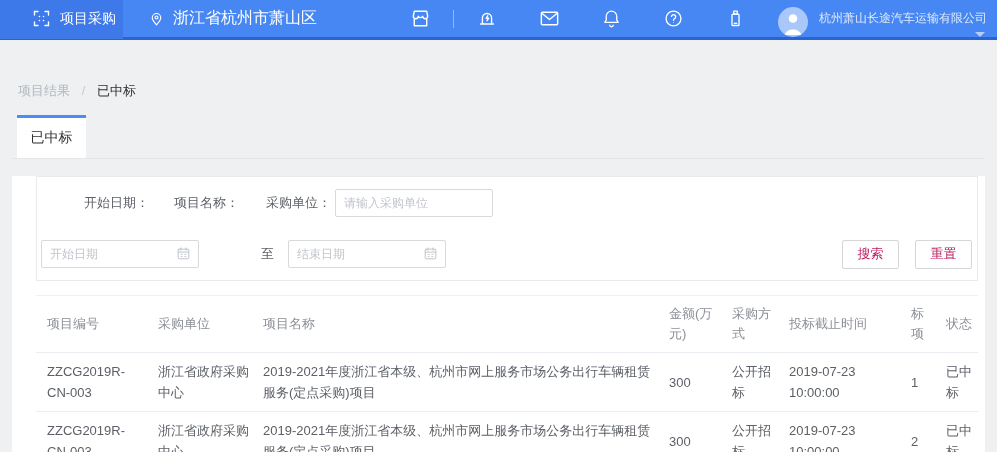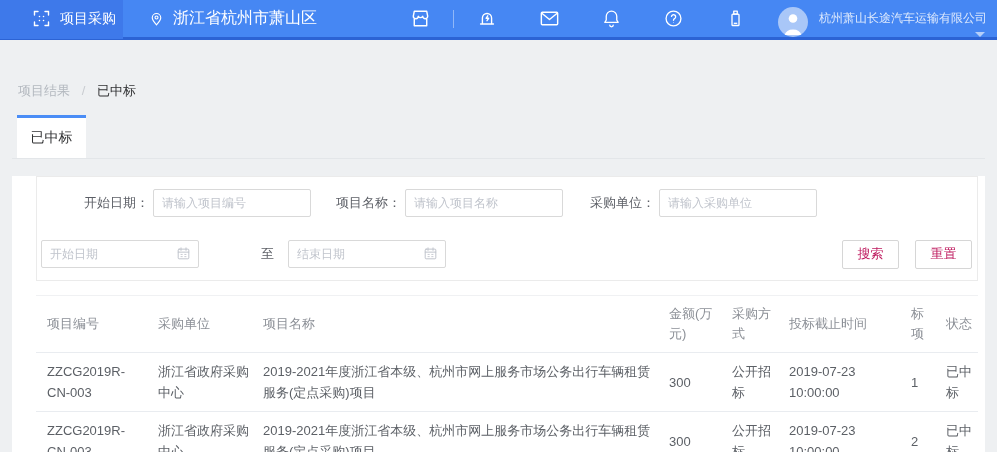--- a/index.html
+++ b/index.html
@@ -265,23 +265,21 @@
 <div class="content">
   <div class="tabstrip">
     <div class="tab active">已中标</div>
   </div>
 
   <div class="panel">
 
     <div class="form-card">
       <div class="frow">
         <span class="flabel fl-w">开始日期：</span>
-        <input class="finput" placeholder="请输入项目编号" style="">
         <span class="flabel fl-m">项目名称：</span>
-        <input class="finput" placeholder="请输入项目名称" style="">
         <span class="flabel fl-m" style="width:76px;">采购单位：</span>
         <input class="finput" placeholder="请输入采购单位" style="">
       </div>
       <div class="frow">
         <span class="datewrap">
           <input class="finput" placeholder="开始日期" style="">
           <span class="cal-ic">
             <svg width="15" height="15" viewBox="0 0 24 24" fill="none" stroke="#c0c4cc" stroke-width="1.6" stroke-linecap="round">
               <rect x="3.5" y="5" width="17" height="15.5" rx="1.5"></rect>
               <path d="M3.5 9.8 h17"></path>

